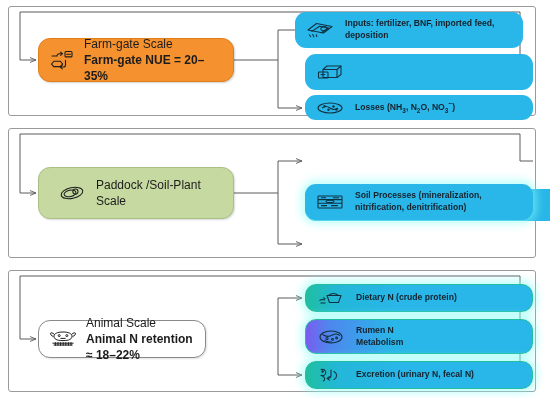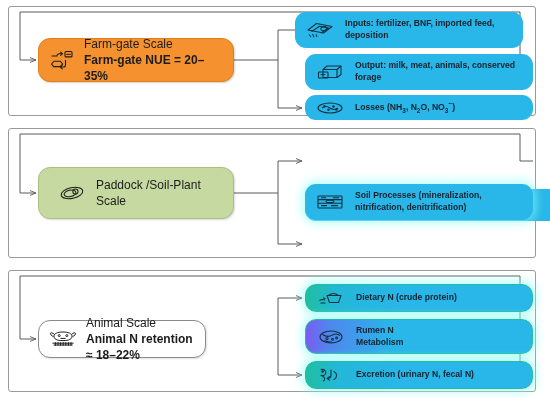--- a/index.html
+++ b/index.html
@@ -228,21 +228,20 @@
       <svg width="30" height="22" viewBox="0 0 30 22">
         <g fill="none" stroke="#113040" stroke-width="1.05" stroke-linejoin="round">
           <path d="M8,8.5 L12,5 L26,5 L26,13.5 L22,16.5 L8,16.5 Z"></path>
           <path d="M8,8.5 L22,8.5 L22,16.5"></path>
           <path d="M22,8.5 L26,5"></path>
           <rect x="3.5" y="11" width="9.5" height="6" rx="0.8"></rect>
           <path d="M5.6,13.6 h4.6"></path>
         </g>
       </svg>
     </span>
-    <span class="ntext">Output: milk, meat, animals, conserved forage</span>
   </div>
 
   <div class="node" id="n-losses">
     <span class="icon">
       <svg width="30" height="18" viewBox="0 0 30 18">
         <g fill="none" stroke="#113040" stroke-width="1.05">
           <ellipse cx="15" cy="9" rx="12" ry="5"></ellipse>
           <path d="M7,9 q4,-3 8,0 q4,3 8,0"></path>
           <circle cx="9.5" cy="7.2" r="0.7"></circle>
           <circle cx="13.5" cy="10.8" r="0.7"></circle>

